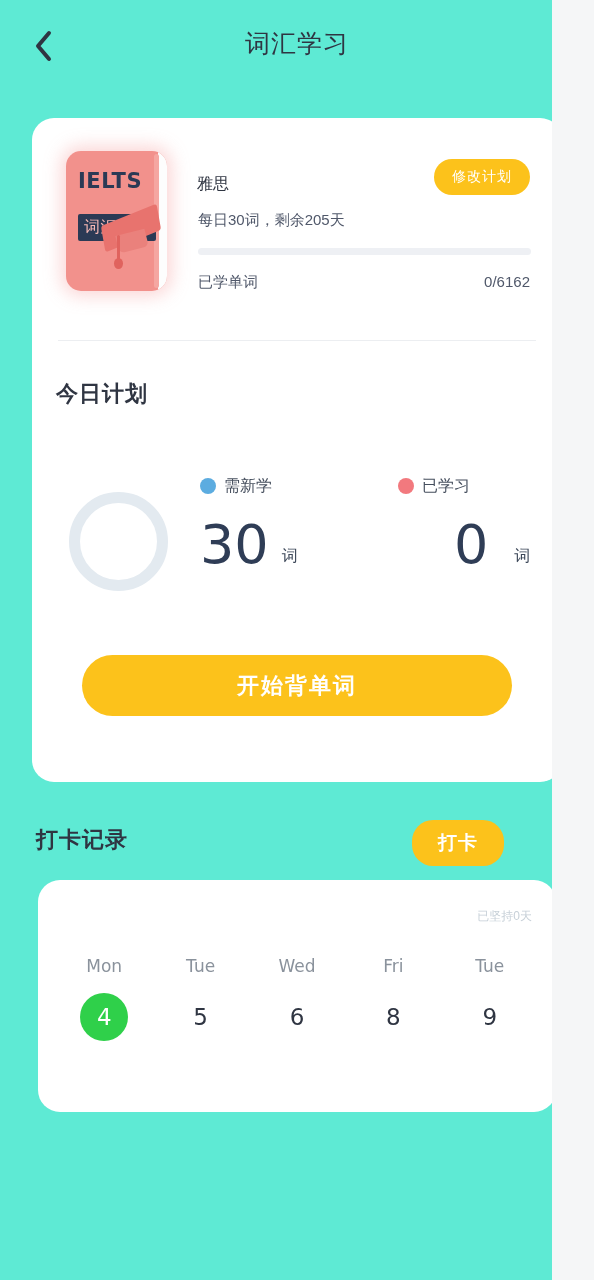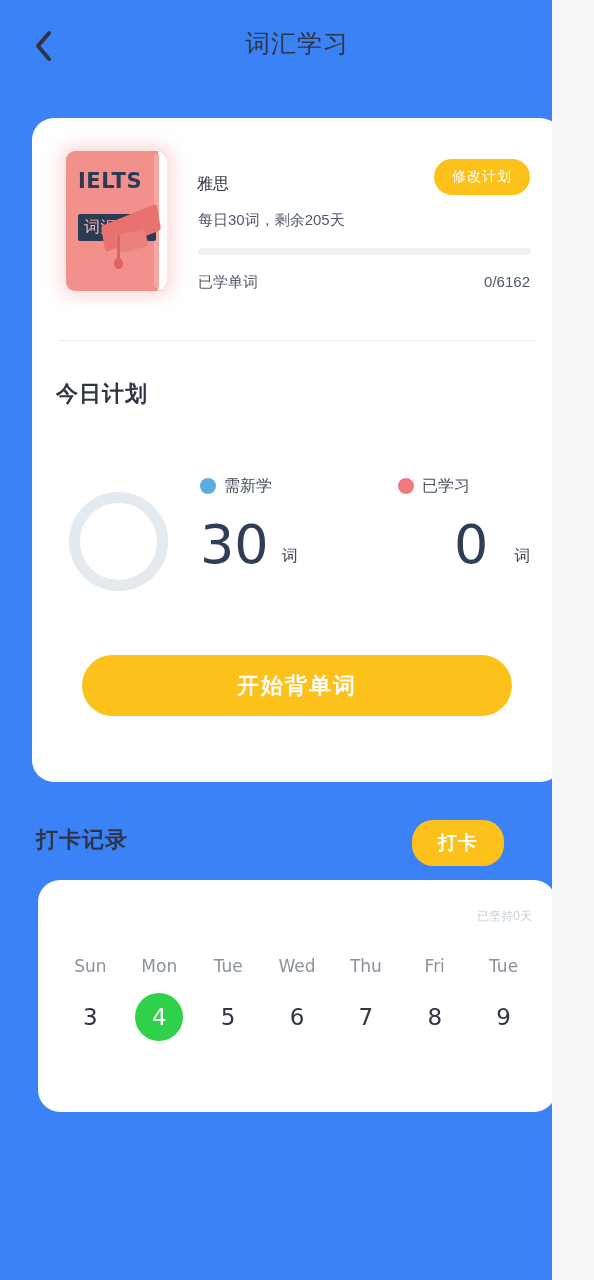--- a/index.html
+++ b/index.html
@@ -9,21 +9,21 @@
     height: 1280px;
     background: #f5f6f7;
     font-family: "Liberation Sans", "DejaVu Sans", sans-serif;
     -webkit-font-smoothing: antialiased;
   }
 
   #app {
     position: relative;
     width: 552px;
     height: 1280px;
-    background: #3b82f6;
+    background: #5eead4;
     overflow: hidden;
   }
 
   
   .header {
     position: absolute;
     top: 0; left: 0;
     width: 594px;
     height: 92px;
   }
@@ -66,21 +66,21 @@
     left: 0; top: 0;
     width: 530px;
     height: 222px;
   }
   .book-cover {
     position: absolute;
     left: 34px;
     top: 33px;
     width: 101px;
     height: 140px;
-    border-radius: 9px;
+    border-radius: 15px;
     background: #f2918c;
     box-shadow: 0 0 17px 5px rgba(245,150,150,0.38);
     overflow: hidden;
   }
   .book-spine {
     position: absolute;
     right: 0; top: 0;
     width: 9px; height: 100%;
     background: #fdfdfd;
     border-radius: 0 9px 9px 0;
@@ -454,41 +454,33 @@
 
     <button class="start-btn">开始背单词</button>
   </div>
 
   <div class="checkin-head">打卡记录</div>
   <button class="checkin-btn">打卡</button>
 
   <div class="calendar-card">
     <div class="streak">已坚持0天</div>
     <div class="week">
-      <div class="day">
-        <span class="day-name">Sun</span>
-        <span class="day-num">3</span>
-      </div>
       <div class="day active">
         <span class="day-name">Mon</span>
         <span class="day-num">4</span>
       </div>
       <div class="day">
         <span class="day-name">Tue</span>
         <span class="day-num">5</span>
       </div>
       <div class="day">
         <span class="day-name">Wed</span>
         <span class="day-num">6</span>
       </div>
       <div class="day">
-        <span class="day-name">Thu</span>
-        <span class="day-num">7</span>
-      </div>
-      <div class="day">
         <span class="day-name">Fri</span>
         <span class="day-num">8</span>
       </div>
       <div class="day">
         <span class="day-name">Tue</span>
         <span class="day-num">9</span>
       </div>
     </div>
   </div>
 

